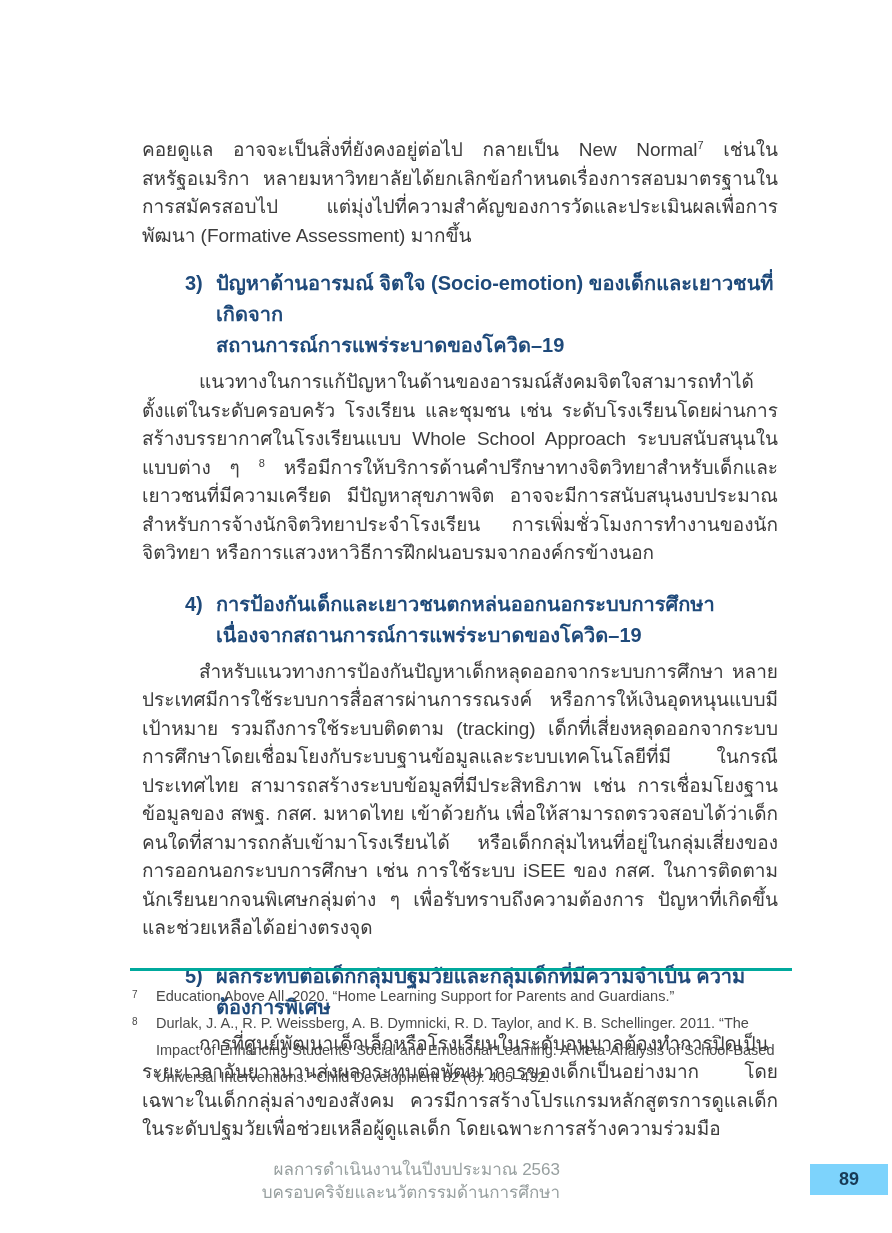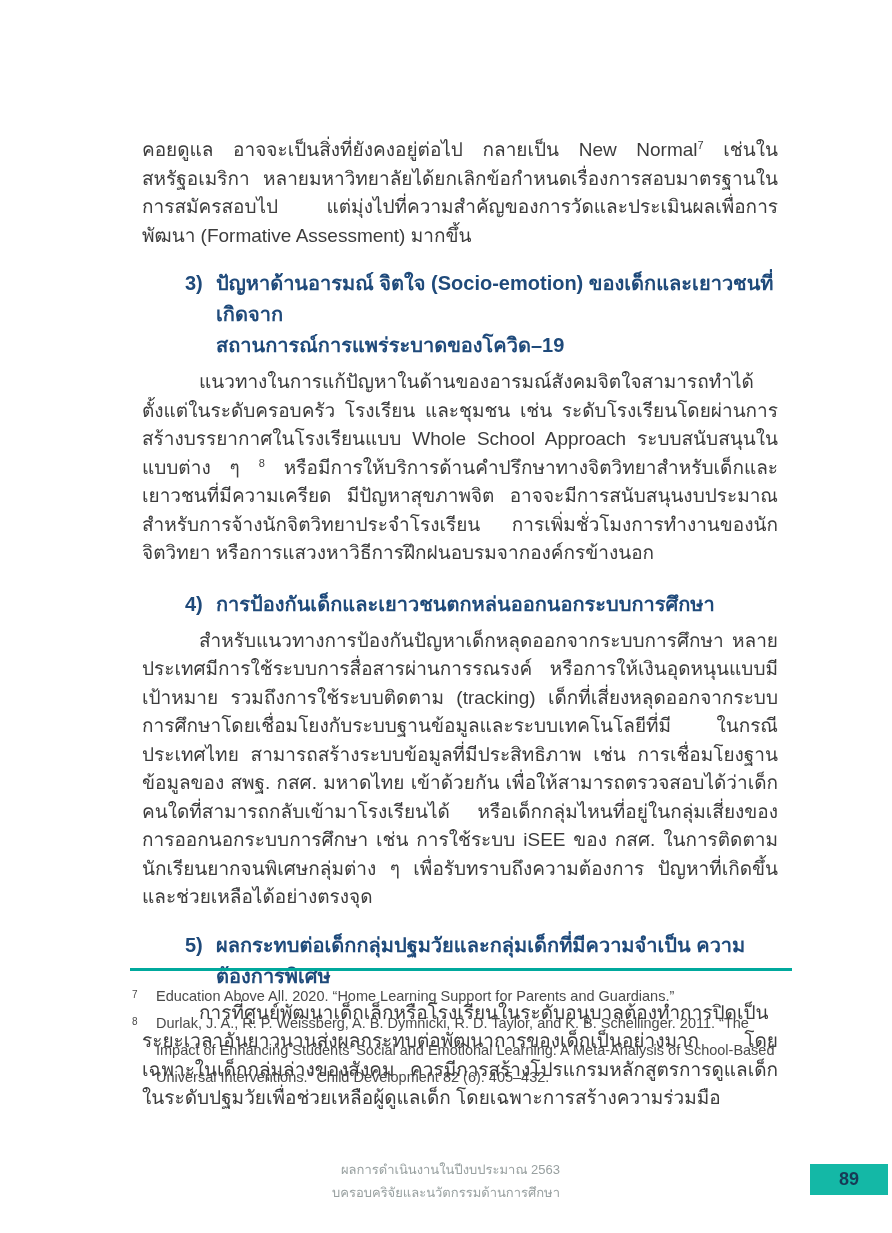--- a/index.html
+++ b/index.html
@@ -51,28 +51,28 @@
     text-align:left;
   }
   .fn-marker{
     position:absolute;left:2px;top:-2px;
     font-size:10px;color:#4a4a4a;
   }
   .fn-italic{}
   .page-footer{
     position:absolute;right:332px;top:1158px;
     text-align:right;
-    font-size:13px;line-height:23px;
+    font-size:17px;line-height:23px;
     color:#98a0a0;
     white-space:nowrap;
   }
   .page-badge{
     position:absolute;left:810px;top:1164px;
     width:78px;height:31px;
-    background:#14b8a6;
+    background:#7dd3fc;
     color:#173a56;
     font-size:18px;font-weight:bold;
     display:flex;align-items:center;justify-content:center;
   }
 </style>
 </head>
 <body>
 
 <div class="page">
 
@@ -86,20 +86,21 @@
         <span>ปัญหาด้านอารมณ์ จิตใจ (Socio-emotion) ของเด็กและเยาวชนที่เกิดจาก</span><br>
         <span>สถานการณ์การแพร่ระบาดของโควิด–19</span>
       </span>
     </div>
     <p class="body-par first-indent after-head"><span>แนวทางในการแก้ปัญหาในด้านของอารมณ์สังคมจิตใจสามารถทำได้ตั้งแต่ในระดับครอบครัว โรงเรียน และชุมชน เช่น ระดับโรงเรียนโดยผ่านการสร้างบรรยากาศในโรงเรียนแบบ Whole School Approach ระบบสนับสนุนในแบบต่าง ๆ </span><span class="sup">8</span><span> หรือมีการให้บริการด้านคำปรึกษาทางจิตวิทยาสำหรับเด็กและเยาวชนที่มีความเครียด มีปัญหาสุขภาพจิต อาจจะมีการสนับสนุนงบประมาณสำหรับการจ้างนักจิตวิทยาประจำโรงเรียน การเพิ่มชั่วโมงการทำงานของนักจิตวิทยา หรือการแสวงหาวิธีการฝึกฝนอบรมจากองค์กรข้างนอก</span></p>
 
     <div class="sec-heading gap-lg">
       <span class="sec-num">4)</span>
       <span class="sec-title">
         <span>การป้องกันเด็กและเยาวชนตกหล่นออกนอกระบบการศึกษา</span><br>
+        <span>เนื่องจากสถานการณ์การแพร่ระบาดของโควิด–19</span>
       </span>
     </div>
     <p class="body-par first-indent after-head">สำหรับแนวทางการป้องกันปัญหาเด็กหลุดออกจากระบบการศึกษา หลายประเทศมีการใช้ระบบการสื่อสารผ่านการรณรงค์ หรือการให้เงินอุดหนุนแบบมีเป้าหมาย รวมถึงการใช้ระบบติดตาม (tracking) เด็กที่เสี่ยงหลุดออกจากระบบการศึกษาโดยเชื่อมโยงกับระบบฐานข้อมูลและระบบเทคโนโลยีที่มี ในกรณีประเทศไทย สามารถสร้างระบบข้อมูลที่มีประสิทธิภาพ เช่น การเชื่อมโยงฐานข้อมูลของ สพฐ. กสศ. มหาดไทย เข้าด้วยกัน เพื่อให้สามารถตรวจสอบได้ว่าเด็กคนใดที่สามารถกลับเข้ามาโรงเรียนได้ หรือเด็กกลุ่มไหนที่อยู่ในกลุ่มเสี่ยงของการออกนอกระบบการศึกษา เช่น การใช้ระบบ iSEE ของ กสศ. ในการติดตามนักเรียนยากจนพิเศษกลุ่มต่าง ๆ เพื่อรับทราบถึงความต้องการ ปัญหาที่เกิดขึ้น และช่วยเหลือได้อย่างตรงจุด</p>
 
     <div class="sec-heading">
       <span class="sec-num">5)</span>
       <span class="sec-title">
         <span>ผลกระทบต่อเด็กกลุ่มปฐมวัยและกลุ่มเด็กที่มีความจำเป็น ความต้องการพิเศษ</span>
       </span>
     </div>

